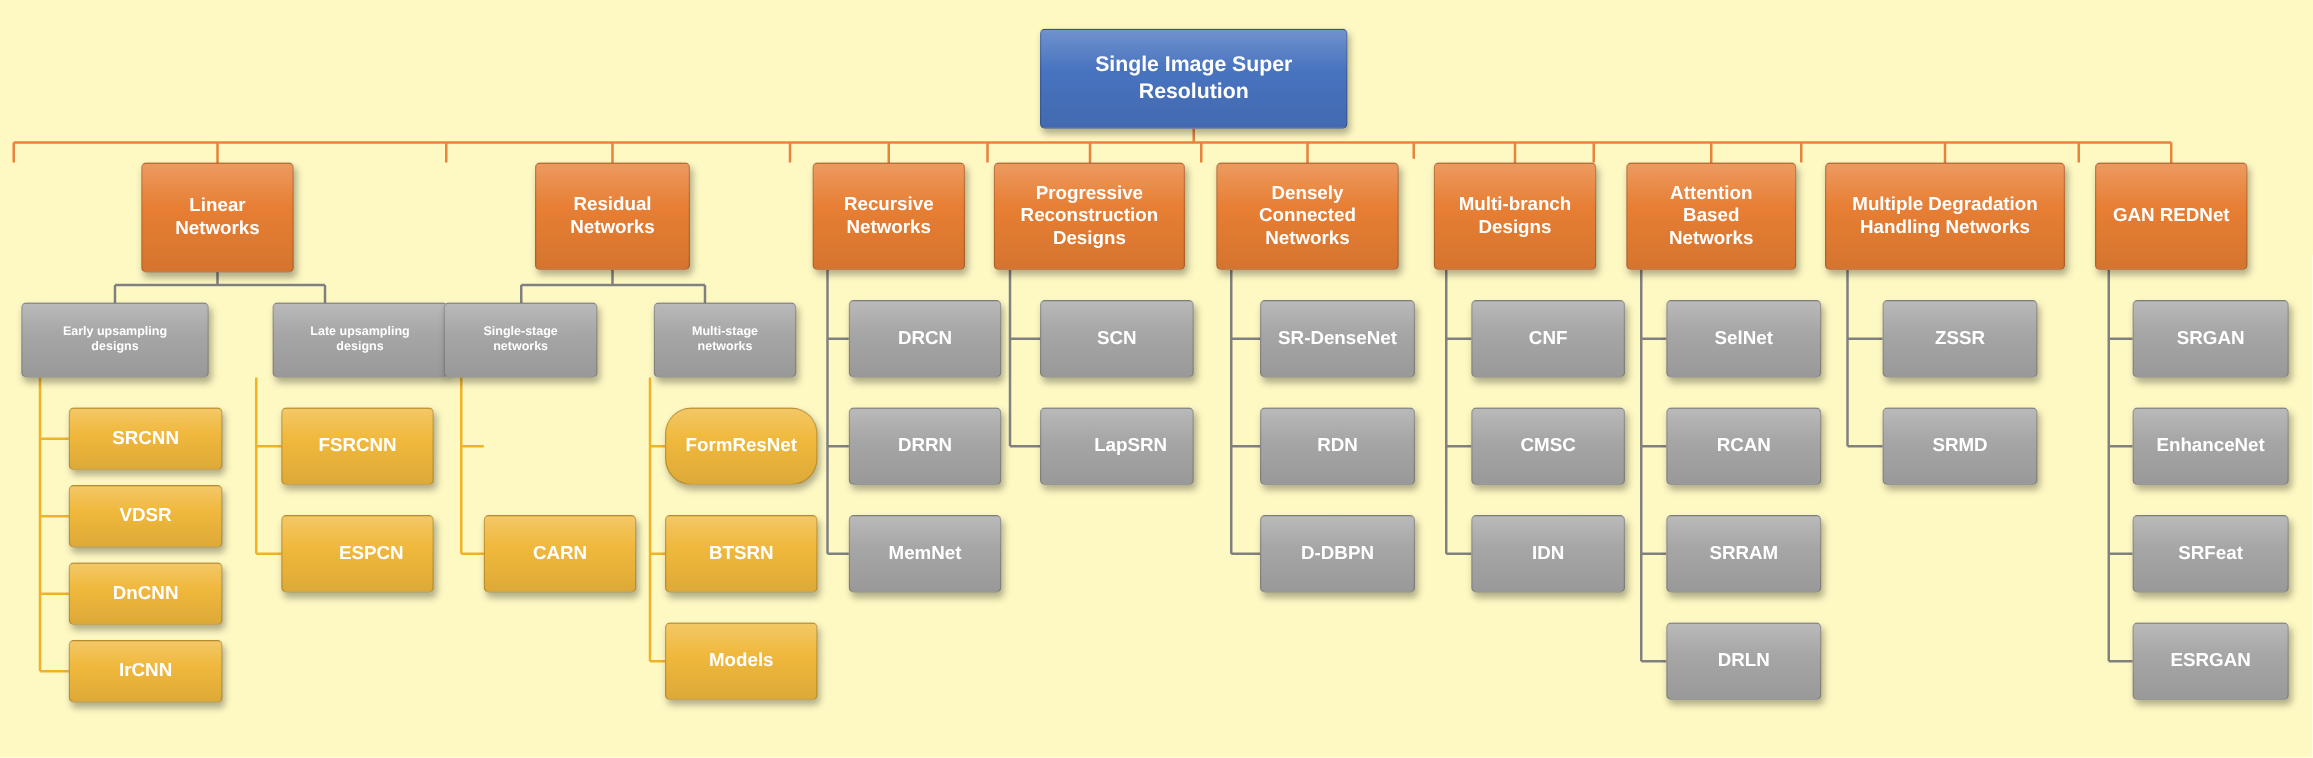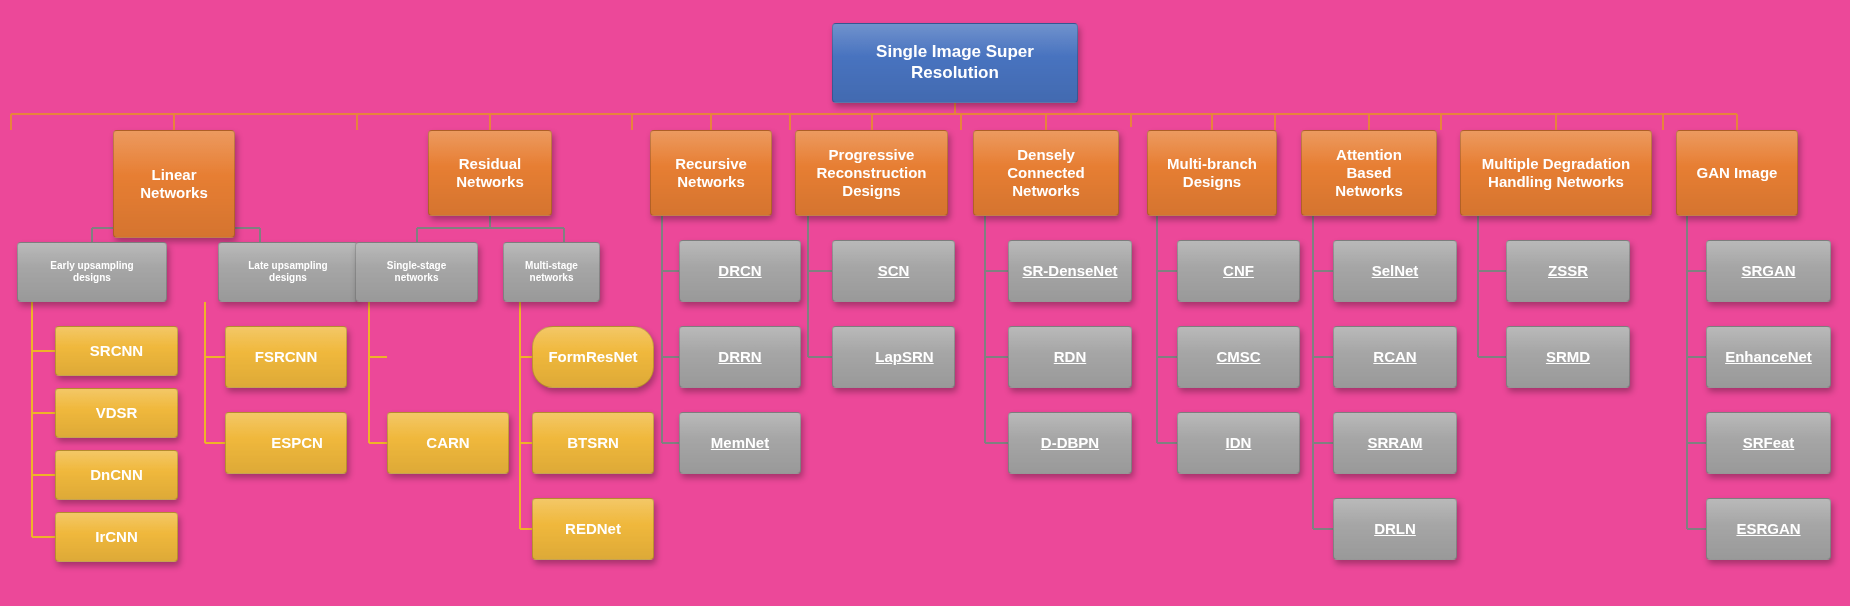--- a/index.html
+++ b/index.html
@@ -1,36 +1,36 @@
 <!DOCTYPE html>
 <html style="--root-blue: #4873BF; --category-orange: #E77E33; --gray: #A6A6A6; --yellow: #F0B83C; --line-orange: #E8833C; --line-gray: #808080; --line-yellow: #EFB328; --text: #FFFFFF;"><head>
 <meta charset="utf-8">
 <style>
   html,body{margin:0;padding:0;background:#fff;}
   body{font-family:"Liberation Sans", sans-serif;}
-  #canvas{position:relative;width:1850px;height:606px;background:#ec4899;overflow:hidden;}
+  #canvas{position:relative;width:1850px;height:606px;background:#fef9c3;overflow:hidden;}
   #wires{position:absolute;left:0;top:0;width:1850px;height:606px;}
   #wires path{fill:none;stroke-width:2px;}
   .lo{stroke:var(--line-orange,#E8833C);}
   .lg{stroke:var(--line-gray,#808080);}
   .ly{stroke:var(--line-yellow,#EFB328);}
   .node{
     position:absolute;box-sizing:border-box;
     display:flex;align-items:center;justify-content:center;
     text-align:center;color:var(--text,#fff);font-weight:700;
     border-radius:4px;line-height:1.22;white-space:pre-line;
     border:1px solid rgba(0,0,0,.18);
     box-shadow:2px 4px 6px rgba(0,0,0,.3);
     background-image:linear-gradient(180deg, rgba(255,255,255,.22), rgba(255,255,255,0) 42%, rgba(0,0,0,.08));
     padding:2px;
   }
   .root{background-color:var(--root-blue,#4873BF);font-size:17px;}
   .cat{background-color:var(--category-orange,#E77E33);font-size:15px;}
   .sub{background-color:var(--gray,#A6A6A6);font-size:10px;}
-  .leaf-g{background-color:var(--gray,#A6A6A6);font-size:15px;text-decoration:underline;}
+  .leaf-g{background-color:var(--gray,#A6A6A6);font-size:15px;}
   .leaf-y{background-color:var(--yellow,#F0B83C);font-size:15px;}
 </style>
 </head>
 <body>
 
 <div id="canvas">
 
   <svg id="wires" viewBox="0 0 1850 606">
     <path class="lo" d="M11 114 H1737 M955 103 V115
          M174 114 V131 M490 114 V131 M711 114 V131 M872 114 V131 M1046 114 V131 M1212 114 V131 M1369 114 V131 M1556 114 V131 M1737 114 V131
@@ -46,63 +46,63 @@
          M1687 216 V529 M1687 271 H1706 M1687 357 H1706 M1687 443 H1706 M1687 529 H1706"></path>
     <path class="ly" d="M32 302 V537 M32 351 H55 M32 413 H55 M32 475 H55 M32 537 H55
          M205 302 V443 M205 357 H225 M205 443 H225
          M369 302 V443 M369 357 H387 M369 443 H387
          M520 302 V529 M520 357 H532 M520 443 H532 M520 529 H532"></path>
   </svg>
 
   <div class="node root" style="left:832px;top:23px;width:246px;height:80px;">Single Image Super
 Resolution</div>
 
-  <div class="node cat" style="left:113px;top:130px;width:122px;height:108px;">Linear
+  <div class="node cat" style="left:113px;top:130px;width:122px;height:88px;">Linear
 Networks</div>
   <div class="node cat" style="left:428px;top:130px;width:124px;height:86px;">Residual
 Networks</div>
   <div class="node cat" style="left:650px;top:130px;width:122px;height:86px;">Recursive
 Networks</div>
   <div class="node cat" style="left:795px;top:130px;width:153px;height:86px;">Progressive
 Reconstruction
 Designs</div>
   <div class="node cat" style="left:973px;top:130px;width:146px;height:86px;">Densely
 Connected
 Networks</div>
   <div class="node cat" style="left:1147px;top:130px;width:130px;height:86px;">Multi-branch
 Designs</div>
   <div class="node cat" style="left:1301px;top:130px;width:136px;height:86px;">Attention
 Based
 Networks</div>
   <div class="node cat" style="left:1460px;top:130px;width:192px;height:86px;">Multiple Degradation
 Handling Networks</div>
-  <div class="node cat" style="left:1676px;top:130px;width:122px;height:86px;">GAN Image</div>
+  <div class="node cat" style="left:1676px;top:130px;width:122px;height:86px;">GAN REDNet</div>
 
   <div class="node sub" style="left:17px;top:242px;width:150px;height:60px;">Early upsampling
 designs</div>
   <div class="node sub" style="left:190px;top:242px;width:140px;height:60px;margin-left:28px;">Late upsampling
 designs</div>
   <div class="node sub" style="left:355px;top:242px;width:123px;height:60px;">Single-stage
 networks</div>
-  <div class="node sub" style="left:503px;top:242px;width:97px;height:60px;">Multi-stage
+  <div class="node sub" style="left:523px;top:242px;width:114px;height:60px;">Multi-stage
 networks</div>
 
   <div class="node leaf-y" style="left:55px;top:326px;width:123px;height:50px;">SRCNN</div>
   <div class="node leaf-y" style="left:55px;top:388px;width:123px;height:50px;">VDSR</div>
   <div class="node leaf-y" style="left:55px;top:450px;width:123px;height:50px;">DnCNN</div>
   <div class="node leaf-y" style="left:55px;top:512px;width:123px;height:50px;">IrCNN</div>
 
   <div class="node leaf-y" style="left:225px;top:326px;width:122px;height:62px;">FSRCNN</div>
   <div class="node leaf-y" style="left:225px;top:412px;width:122px;height:62px;padding-left:24px;">ESPCN</div>
 
   <div class="node leaf-y" style="left:387px;top:412px;width:122px;height:62px;">CARN</div>
 
   <div class="node leaf-y" style="left:532px;top:326px;width:122px;height:62px;border-radius:21px;">FormResNet</div>
   <div class="node leaf-y" style="left:532px;top:412px;width:122px;height:62px;">BTSRN</div>
-  <div class="node leaf-y" style="left:532px;top:498px;width:122px;height:62px;">REDNet</div>
+  <div class="node leaf-y" style="left:532px;top:498px;width:122px;height:62px;">Models</div>
 
   <div class="node leaf-g" style="left:679px;top:240px;width:122px;height:62px;">DRCN</div>
   <div class="node leaf-g" style="left:679px;top:326px;width:122px;height:62px;">DRRN</div>
   <div class="node leaf-g" style="left:679px;top:412px;width:122px;height:62px;">MemNet</div>
 
   <div class="node leaf-g" style="left:832px;top:240px;width:123px;height:62px;">SCN</div>
   <div class="node leaf-g" style="left:832px;top:326px;width:123px;height:62px;padding-left:24px;">LapSRN</div>
 
   <div class="node leaf-g" style="left:1008px;top:240px;width:124px;height:62px;">SR-DenseNet</div>
   <div class="node leaf-g" style="left:1008px;top:326px;width:124px;height:62px;">RDN</div>

